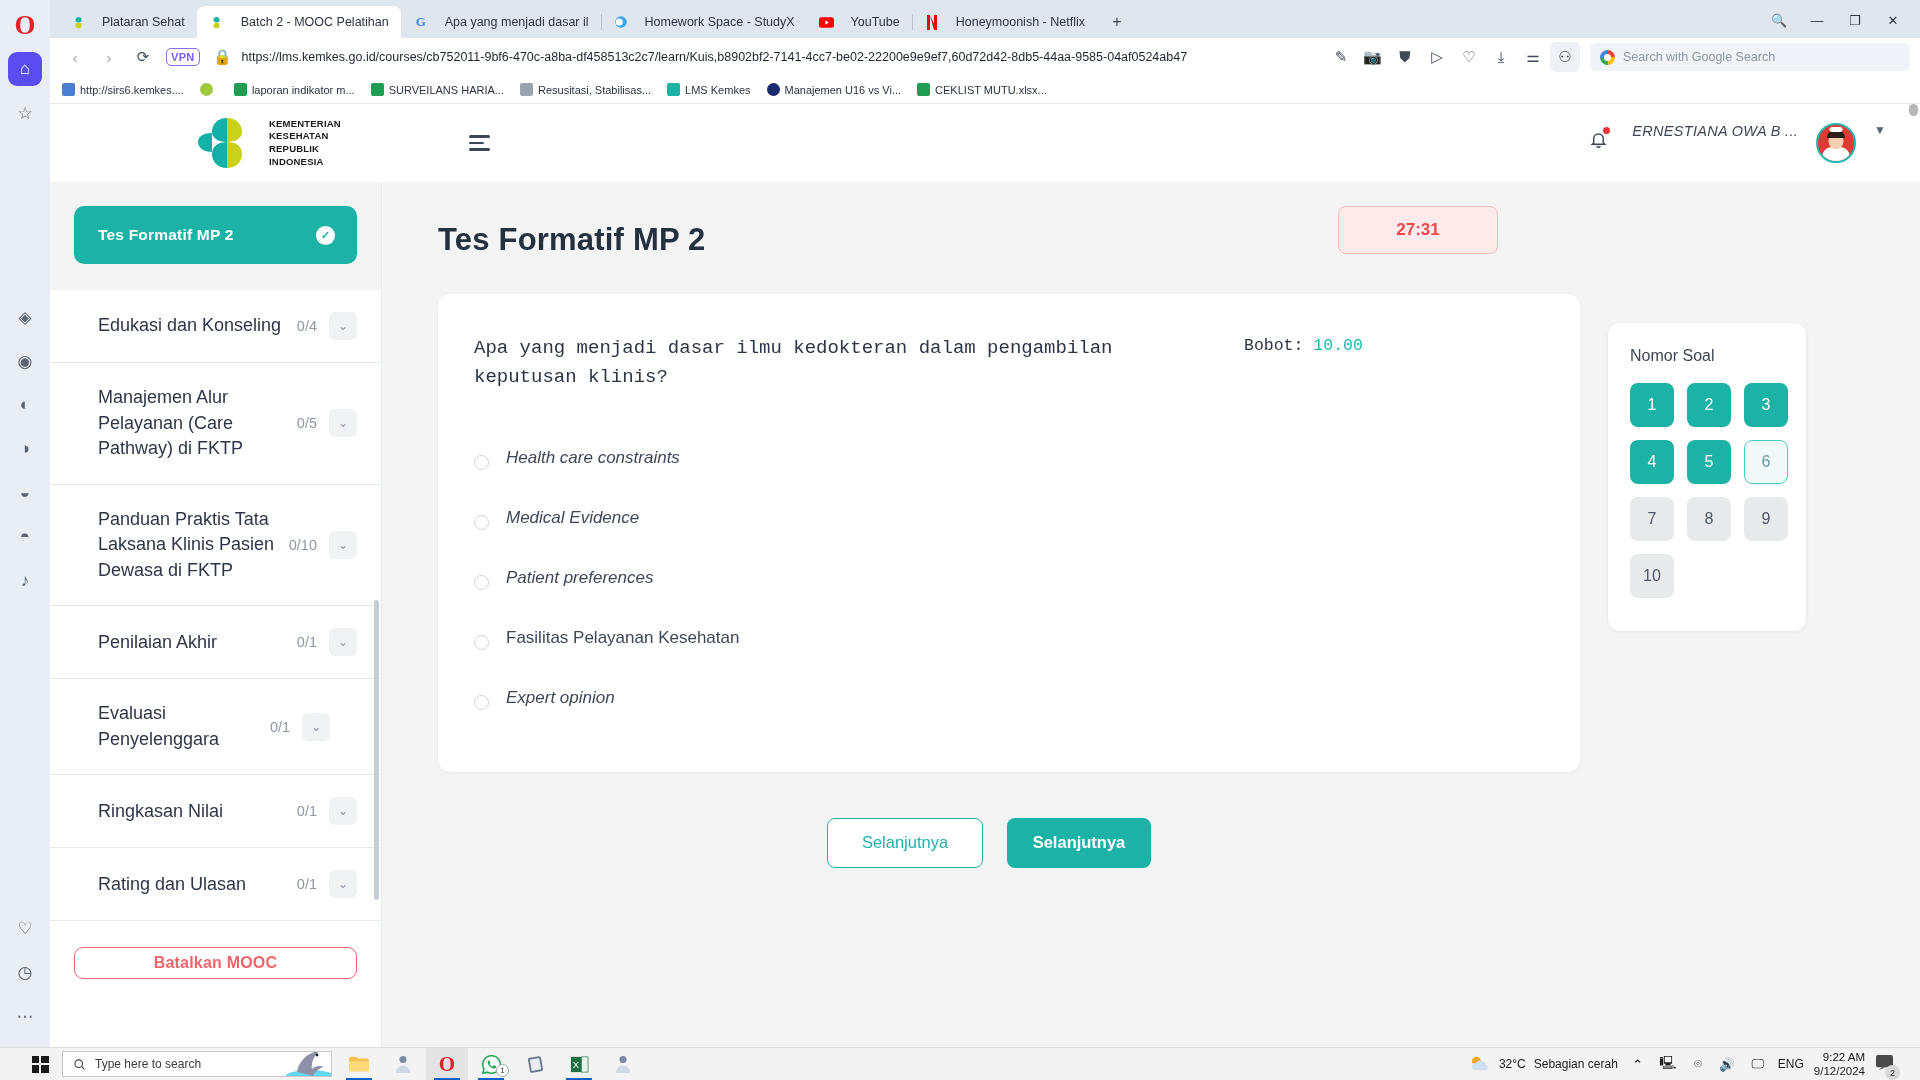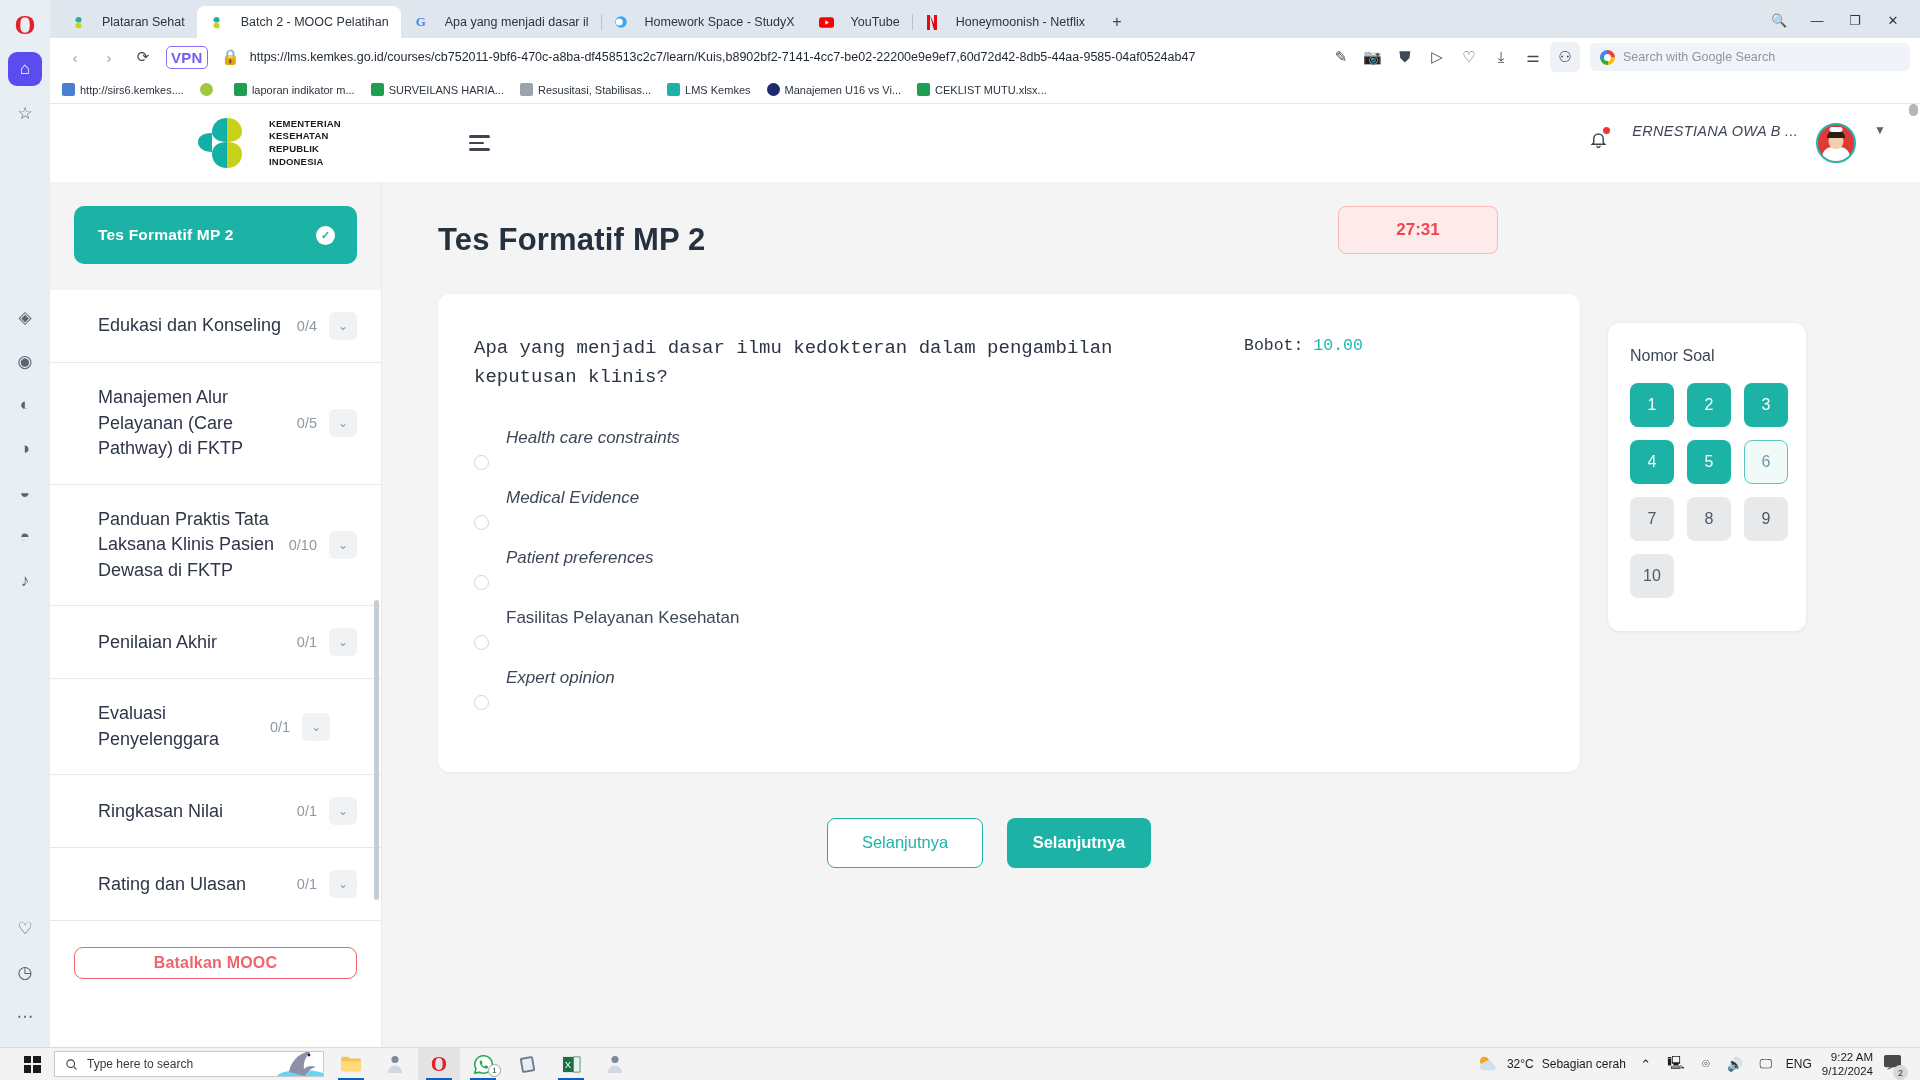--- a/index.html
+++ b/index.html
@@ -58,21 +58,21 @@
     position: absolute; left: 50px; top: 38px; right: 0; height: 38px;
     background: #ffffff; display: flex; align-items: center; padding: 0 10px; gap: 4px;
   }
   .tb-icon {
     width: 30px; height: 30px; border-radius: 6px; display: flex; align-items: center;
     justify-content: center; color: #3f4a57; font-size: 15px; flex: 0 0 auto;
   }
   .tb-icon.muted { color: #98a2af; }
   .vpn-badge {
     border: 1.4px solid #8a6cf0; color: #7a5cf0; border-radius: 5px;
-    font-size: 15px; font-weight: bold; padding: 2px 4px; letter-spacing: .3px; margin: 0 4px;
+    font-size: 11px; font-weight: bold; padding: 2px 4px; letter-spacing: .3px; margin: 0 4px;
   }
   .urlbar { flex: 1; display: flex; align-items: center; gap: 7px; font-size: 12.5px; color: #1d2630; min-width: 0; }
   .urlbar .urltext { overflow: hidden; white-space: nowrap; text-overflow: ellipsis; }
   .tb-actions { display: flex; align-items: center; gap: 2px; }
   .searchbox {
     width: 320px; height: 28px; background: #f0f3f7; border-radius: 6px;
     display: flex; align-items: center; gap: 8px; padding: 0 10px; font-size: 12.5px; color: #8b95a3;
     margin-left: 6px;
   }
   .gicon { width: 15px; height: 15px; border-radius: 50%; flex: 0 0 15px;
@@ -180,21 +180,21 @@
   }
   .q-card {
     margin-top: 36px; background: #fff; border-radius: 12px; padding: 40px 44px 44px 36px;
     box-shadow: 0 1px 3px rgba(0,0,0,.05);
   }
   .q-row { display: flex; align-items: flex-start; gap: 30px; font-family: Liberation Mono, monospace; }
   .q-text { font-size: 19px; color: #2c3544; line-height: 1.52; flex: 1; max-width: 740px; }
   .q-bobot { font-size: 16.5px; color: #2c3544; white-space: nowrap; padding-top: 2px; }
   .q-bobot .val { color: #17bdb2; }
   .opts { margin-top: 36px; }
-  .opt { display: flex; gap: 17px; height: 60px; }
+  .opt { display: flex; align-items: center; gap: 17px; height: 60px; }
   .radio {
     width: 15px; height: 15px; flex: 0 0 15px; border: 1.4px solid #cfd4da; border-radius: 50%;
     background: #fff; align-self: flex-end; margin-bottom: 18px;
   }
   .opt-label { font-size: 17px; color: #3e4758; font-style: italic; }
   .opt-label.plain { font-style: normal; }
 
   .nav-btns { display: flex; justify-content: center; gap: 24px; margin-top: 46px; padding-right: 40px; }
   .btn-prev {
     width: 156px; height: 50px; border: 1.4px solid #20b2a8; border-radius: 8px; background: #fff;
@@ -216,21 +216,21 @@
     width: 44px; height: 44px; border-radius: 8px; display: flex; align-items: center;
     justify-content: center; font-size: 16px;
   }
   .num.done { background: #1cb3a6; color: #fff; }
   .num.current { background: #effaf9; border: 1.4px solid #57c8c0; color: #6c98a3; }
   .num.todo { background: #e8e9eb; color: #4e5869; }
 
   
   .taskbar {
     position: absolute; left: 0; bottom: 0; width: 1920px; height: 33px;
-    background: #f3f3f3; display: flex; align-items: center; padding: 0 10px;
+    background: #f3f3f3; display: flex; align-items: center; padding: 0 18px;
     border-top: 1px solid #dcdcdc;
   }
   .win-start { width: 44px; height: 33px; display: flex; align-items: center; justify-content: center; }
   .win-logo { width: 17px; height: 17px; display: grid; grid-template-columns: 1fr 1fr;
     grid-template-rows: 1fr 1fr; gap: 2px; }
   .win-logo i { background: #1b1b1b; display: block; }
   .tb-search {
     width: 270px; height: 26px; background: #fff; border: 1px solid #c9c9c9;
     display: flex; align-items: center; gap: 9px; padding: 0 10px; font-size: 12px; color: #3a3a3a;
     position: relative; overflow: hidden;

